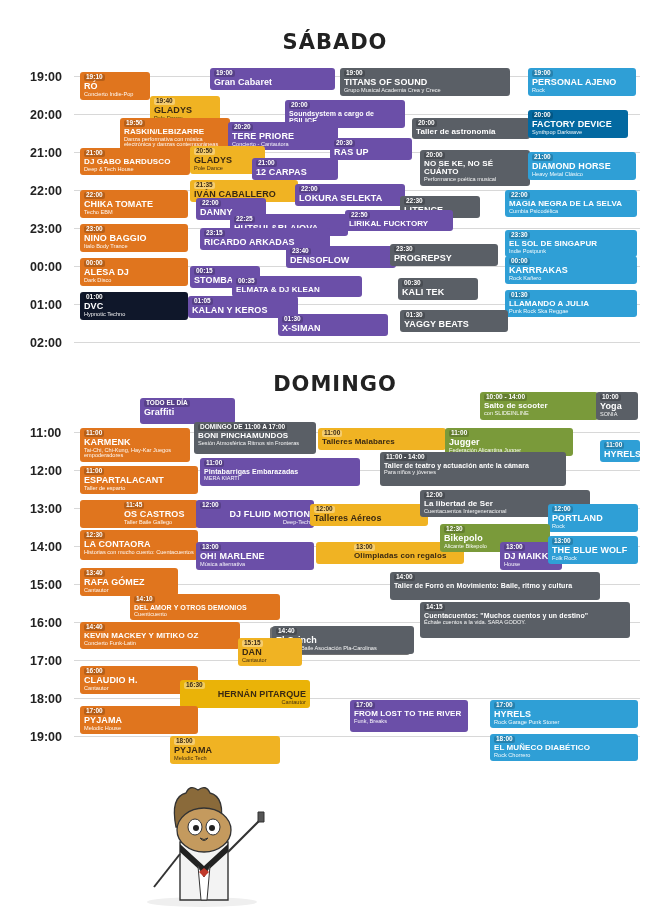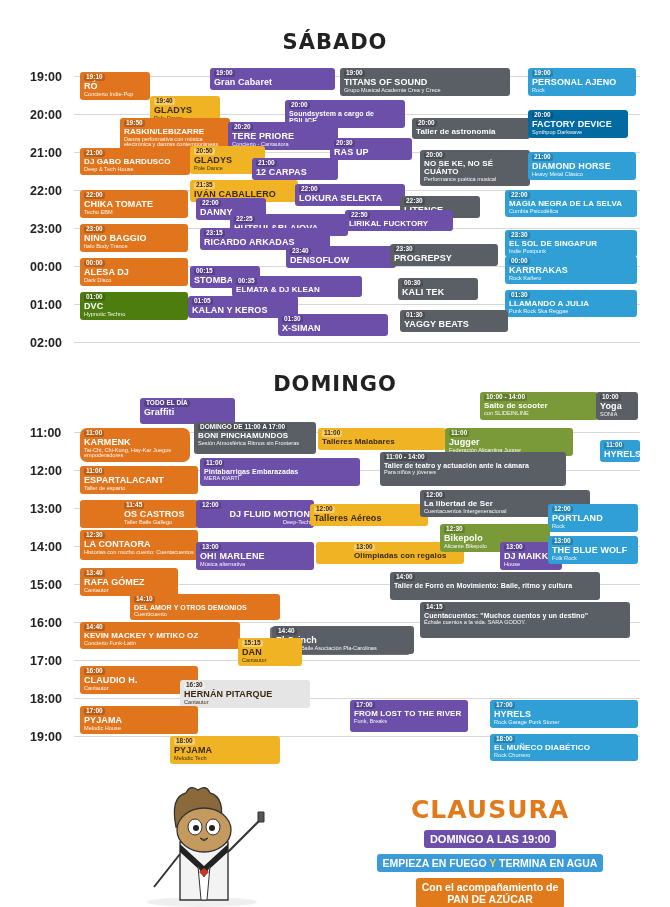--- a/index.html
+++ b/index.html
@@ -233,21 +233,21 @@
         <span class="n">STOMBA</span>
       </div>
       <div class="ev dark" style="left: 232px; top: 276px; width: 130px; min-height: 20px; background: rgb(107, 79, 168);">
         <span class="t">00:35</span>
         <span class="n sm">ELMATA &amp; DJ KLEAN</span>
       </div>
       <div class="ev dark" style="left: 398px; top: 278px; width: 80px; min-height: 20px; background: rgb(90, 95, 102);">
         <span class="t">00:30</span>
         <span class="n">KALI TEK</span>
       </div>
-      <div class="ev dark" style="left: 80px; top: 292px; width: 108px; min-height: 24px; background: #4d7c0f;">
+      <div class="ev dark" style="left: 80px; top: 292px; width: 108px; min-height: 24px; background: #0f172a;">
         <span class="t">01:00</span>
         <span class="n">DVC</span>
         <span class="s">Hypnotic Techno</span>
       </div>
       <div class="ev dark" style="left: 188px; top: 296px; width: 110px; min-height: 20px; background: rgb(107, 79, 168);">
         <span class="t">01:05</span>
         <span class="n">KALAN Y KEROS</span>
       </div>
       <div class="ev dark" style="left: 505px; top: 290px; width: 132px; min-height: 24px; background: rgb(47, 159, 214);">
         <span class="t">01:30</span>
@@ -293,21 +293,21 @@
       <div class="ev dark" style="left: 480px; top: 392px; width: 118px; min-height: 28px; background: rgb(122, 154, 58);">
         <span class="t">10:00 - 14:00</span>
         <span class="n sm">Salto de scooter</span>
         <span class="s">con SLIDEINLINE</span>
       </div>
       <div class="ev dark" style="left: 596px; top: 392px; width: 42px; min-height: 28px; background: rgb(90, 95, 102);">
         <span class="t">10:00</span>
         <span class="n">Yoga</span>
         <span class="s">SONIA</span>
       </div>
-      <div class="ev dark" style="left: 80px; top: 428px; width: 110px; min-height: 32px; background: rgb(224, 117, 30); border-radius: 7px;">
+      <div class="ev dark" style="left: 80px; top: 428px; width: 110px; min-height: 32px; background: rgb(224, 117, 30);">
         <span class="t">11:00</span>
         <span class="n">KARMENK</span>
         <span class="s">Tai-Chi, Chi-Kung, Hay-Kar Juegos empoderadores</span>
       </div>
       <div class="ev dark" style="left: 194px; top: 422px; width: 122px; min-height: 32px; background: rgb(90, 95, 102);">
         <span class="t">DOMINGO DE 11:00 A 17:00</span>
         <span class="n sm">BONI PINCHAMUNDOS</span>
         <span class="s">Sesión Atmosférica Ritmos sin Fronteras</span>
       </div>
       <div class="ev light" style="left: 318px; top: 428px; width: 128px; min-height: 22px; background: rgb(240, 179, 35);">
@@ -428,21 +428,21 @@
       <div class="ev light" style="left: 238px; top: 638px; width: 64px; min-height: 24px; background: rgb(240, 179, 35);">
         <span class="t">15:15</span>
         <span class="n">DAN</span>
         <span class="s">Cantautor</span>
       </div>
       <div class="ev dark" style="left: 80px; top: 666px; width: 118px; min-height: 24px; background: rgb(224, 117, 30);">
         <span class="t">16:00</span>
         <span class="n">CLAUDIO H.</span>
         <span class="s">Cantautor</span>
       </div>
-      <div class="ev light" style="left: 180px; top: 680px; width: 130px; min-height: 24px; background: #e5e5e5;">
+      <div class="ev light" style="left: 180px; top: 680px; width: 130px; min-height: 24px; background: #eab308; text-align: right;">
         <span class="t">16:30</span>
         <span class="n">HERNÁN PITARQUE</span>
         <span class="s">Cantautor</span>
       </div>
       <div class="ev dark" style="left: 80px; top: 706px; width: 118px; min-height: 24px; background: rgb(224, 117, 30);">
         <span class="t">17:00</span>
         <span class="n">PYJAMA</span>
         <span class="s">Melodic House</span>
       </div>
       <div class="ev dark" style="left: 350px; top: 700px; width: 118px; min-height: 32px; background: rgb(107, 79, 168);">
@@ -478,25 +478,14 @@
     <ellipse cx="85" cy="45" rx="7" ry="8" fill="#fff" stroke="#333" stroke-width="1"></ellipse>
     <ellipse cx="103" cy="45" rx="7" ry="8" fill="#fff" stroke="#333" stroke-width="1"></ellipse>
     <circle cx="86" cy="46" r="3" fill="#222"></circle>
     <circle cx="102" cy="46" r="3" fill="#222"></circle>
     <path d="M90 56 q4 5 8 0 q-4 3 -8 0" fill="#e0a33a" stroke="#333" stroke-width="1"></path>
     <path d="M118 70 L150 38" stroke="#333" stroke-width="2.2" fill="none"></path>
     <path d="M148 30 l6 0 0 10 -6 0 z" fill="#555" stroke="#333" stroke-width="1"></path>
     <path d="M70 72 L44 105" stroke="#333" stroke-width="2" fill="none"></path>
   </svg>
 
-  <div class="clausura">
-    <div class="title">CLAUSURA</div>
-    <div class="band b1">DOMINGO A LAS 19:00</div>
-    <div class="band b2">
-      <span>EMPIEZA EN FUEGO </span><span class="hl">Y </span><span>TERMINA EN AGUA</span>
-    </div>
-    <div class="band b3">
-      <div>Con el acompañamiento de</div>
-      <div>PAN DE AZÚCAR</div>
-    </div>
-  </div>
 
 </div>
 
 </body></html>

